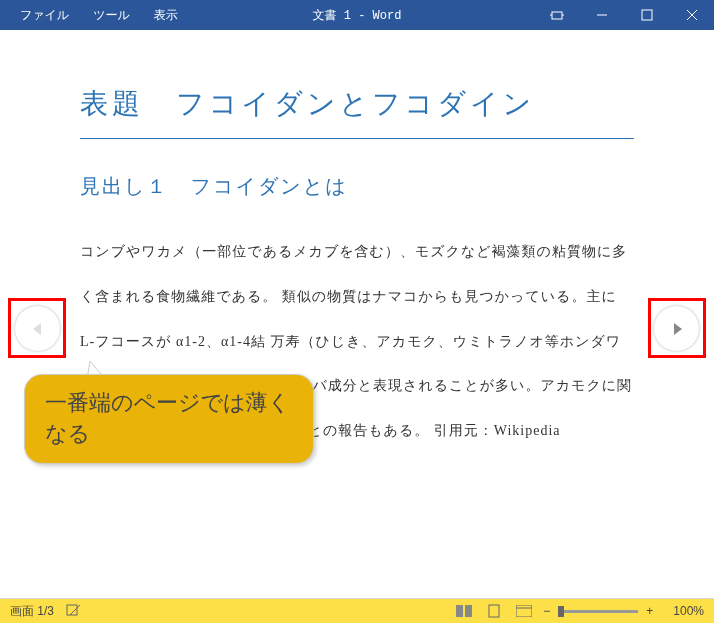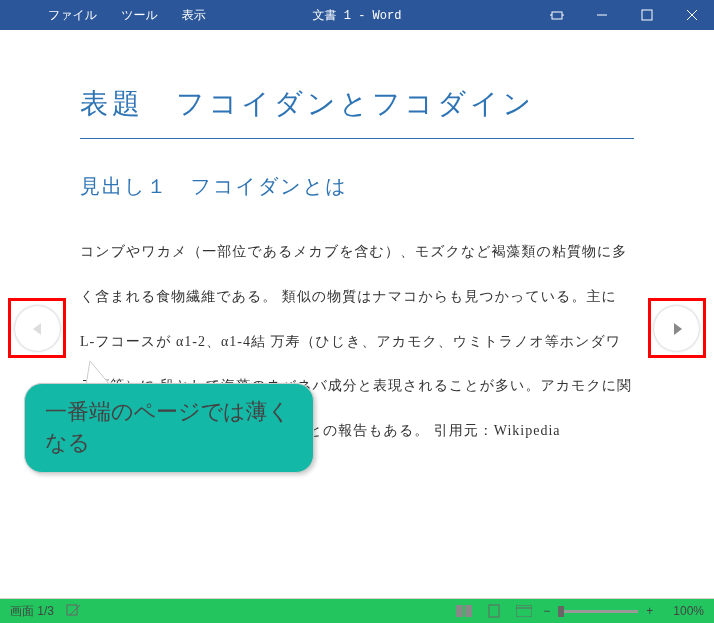--- a/index.html
+++ b/index.html
@@ -1,36 +1,36 @@
 <!DOCTYPE html>
 <html><head>
 <meta charset="utf-8">
 <style>
   * { margin: 0; padding: 0; box-sizing: border-box; }
   body { font-family: "Yu Gothic", "Meiryo", sans-serif; background: #fff; width: 714px; height: 623px; overflow: hidden; position: relative; }
-  .titlebar { height: 30px; background: #2b579a; display: flex; align-items: center; color: #fff; font-size: 12px; position: relative; padding-left: 28px; }
+  .titlebar { height: 30px; background: #2b579a; display: flex; align-items: center; color: #fff; font-size: 12px; position: relative; }
   .menu { display: flex; gap: 0; padding-left: 8px; }
   .menu-item { padding: 6px 12px; cursor: default; }
   .title-text { position: absolute; left: 0; right: 0; text-align: center; pointer-events: none; font-family: Liberation Mono, monospace; }
   .win-controls { margin-left: auto; display: flex; }
   .win-btn { width: 45px; height: 30px; display: flex; align-items: center; justify-content: center; cursor: default; }
   .win-btn svg { stroke: #fff; fill: none; stroke-width: 1; }
   .content-area { position: absolute; top: 30px; bottom: 25px; left: 0; right: 0; background: #fff; overflow: hidden; }
   .document { padding: 55px 80px 0 80px; font-family: "Yu Mincho", "MS Mincho", serif; color: #333; }
   .doc-title { font-size: 28px; color: #2e74b5; font-weight: normal; letter-spacing: 4px; padding-bottom: 15px; border-bottom: 1.5px solid #2e74b5; margin-bottom: 34px; }
   .doc-heading { font-size: 20px; color: #2e74b5; font-weight: normal; letter-spacing: 2px; margin-bottom: 30px; }
   .doc-body { font-size: 14px; line-height: 3.2; letter-spacing: 1px; }
   .nav-left, .nav-right { position: absolute; top: 276px; width: 45px; height: 45px; border-radius: 50%; background: #fff; box-shadow: 0 0 3px rgba(0,0,0,0.3); display: flex; align-items: center; justify-content: center; }
   .nav-left { left: 15px; }
   .nav-right { right: 15px; }
   .highlight-box-left { position: absolute; left: 8px; top: 268px; width: 58px; height: 60px; border: 3px solid #ff0000; }
   .highlight-box-right { position: absolute; right: 8px; top: 268px; width: 58px; height: 60px; border: 3px solid #ff0000; }
-  .callout { position: absolute; left: 24px; top: 353px; width: 290px; height: 90px; background: #14b8a6; border: 1px solid #ccc; border-radius: 18px; box-shadow: 2px 2px 4px rgba(0,0,0,0.2); display: flex; align-items: center; padding: 0 20px; font-size: 22px; font-family: "Meiryo", sans-serif; color: #444; line-height: 1.4; }
+  .callout { position: absolute; left: 24px; top: 344px; width: 290px; height: 90px; background: #eab308; border: 1px solid #ccc; border-radius: 18px; box-shadow: 2px 2px 4px rgba(0,0,0,0.2); display: flex; align-items: center; padding: 0 20px; font-size: 22px; font-family: "Meiryo", sans-serif; color: #444; line-height: 1.4; }
   .callout-tail { position: absolute; left: 85px; top: 331px; width: 40px; height: 30px; }
-  .statusbar { position: absolute; bottom: 0; left: 0; right: 0; height: 25px; background: #22c55e; border-top: 1px solid #d4d4d4; display: flex; align-items: center; font-size: 12px; color: #444; padding: 0 10px; }
+  .statusbar { position: absolute; bottom: 0; left: 0; right: 0; height: 25px; background: #fde047; border-top: 1px solid #d4d4d4; display: flex; align-items: center; font-size: 12px; color: #444; padding: 0 10px; }
   .status-left { display: flex; align-items: center; gap: 12px; }
   .status-right { margin-left: auto; display: flex; align-items: center; gap: 8px; }
   .view-btn { width: 22px; height: 18px; display: flex; align-items: center; justify-content: center; }
   .zoom-slider { width: 80px; height: 3px; background: #999; position: relative; }
   .zoom-thumb { position: absolute; left: 0; top: -4px; width: 6px; height: 11px; background: #666; }
   .zoom-pct { margin-left: 12px; }
 </style>
 </head>
 <body>
 

